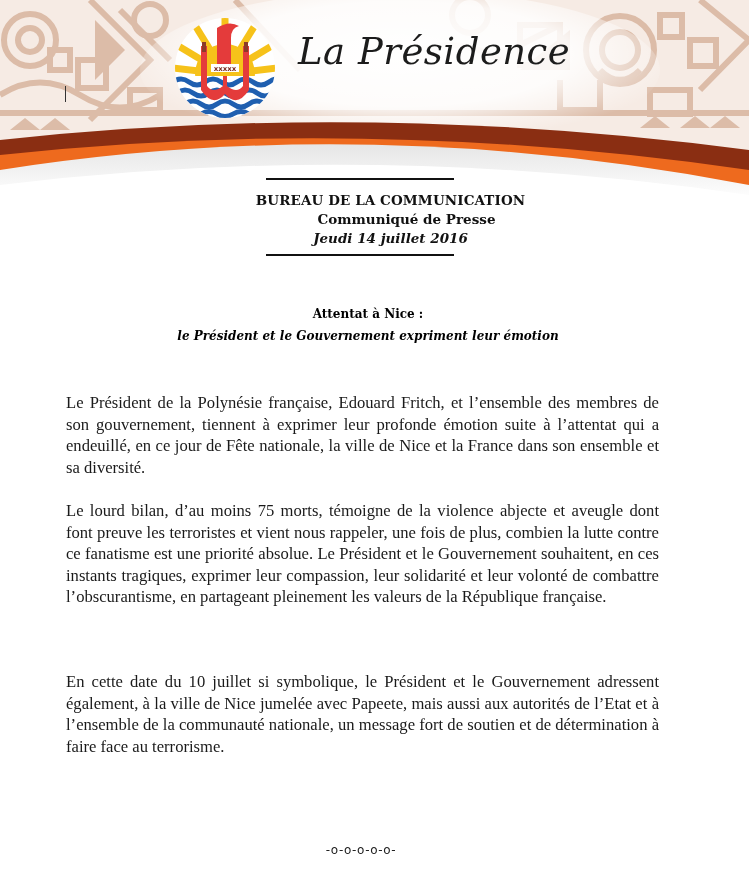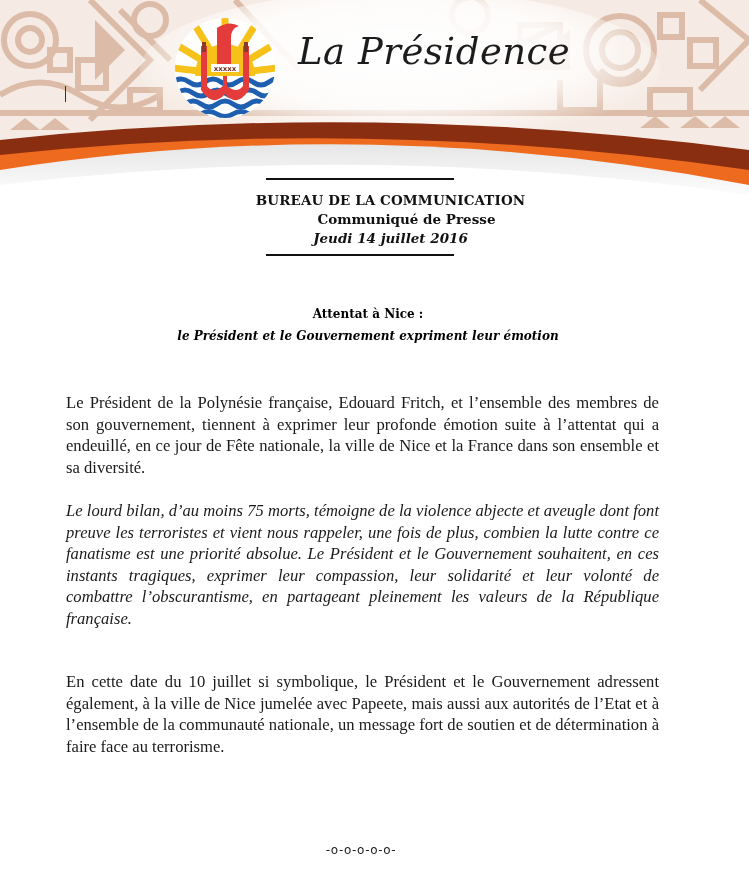--- a/index.html
+++ b/index.html
@@ -24,21 +24,21 @@
   .hdr-bureau { top: 192px; font-size: 13.5px; letter-spacing: 0.1px; }
   .hdr-communique { top: 211px; font-size: 13.5px; margin-left: 16px; }
   .hdr-date { top: 230px; font-size: 13.5px; font-style: italic; text-align: center; }
 
   .headline { position: absolute; left: 0; width: 736px; text-align: center; font-weight: bold; font-size: 12px; color: #000000; }
   .headline-1 { top: 307px; }
   .headline-2 { top: 329px; font-style: italic; }
 
   .body-text { position: absolute; left: 66px; width: 593px; font-family: "Liberation Serif", serif; font-size: 16.6px; line-height: 21.5px; text-align: justify; color: #1a1a1a; margin: 0; }
   .para-1 { top: 392px; }
-  .para-2 { top: 500px; font-style: italic; }
+  .para-2 { top: 500px; }
   .para-3 { top: 671px; }
 
   .end-mark { position: absolute; left: 0; width: 722px; top: 843px; text-align: center; font-family: "DejaVu Sans", sans-serif; font-size: 12px; color: #222; letter-spacing: 0.5px; }
 </style>
 </head>
 <body>
 
 <div class="banner">
   <svg class="banner-pattern" viewBox="0 0 749 200" xmlns="http://www.w3.org/2000/svg">
     <defs>

